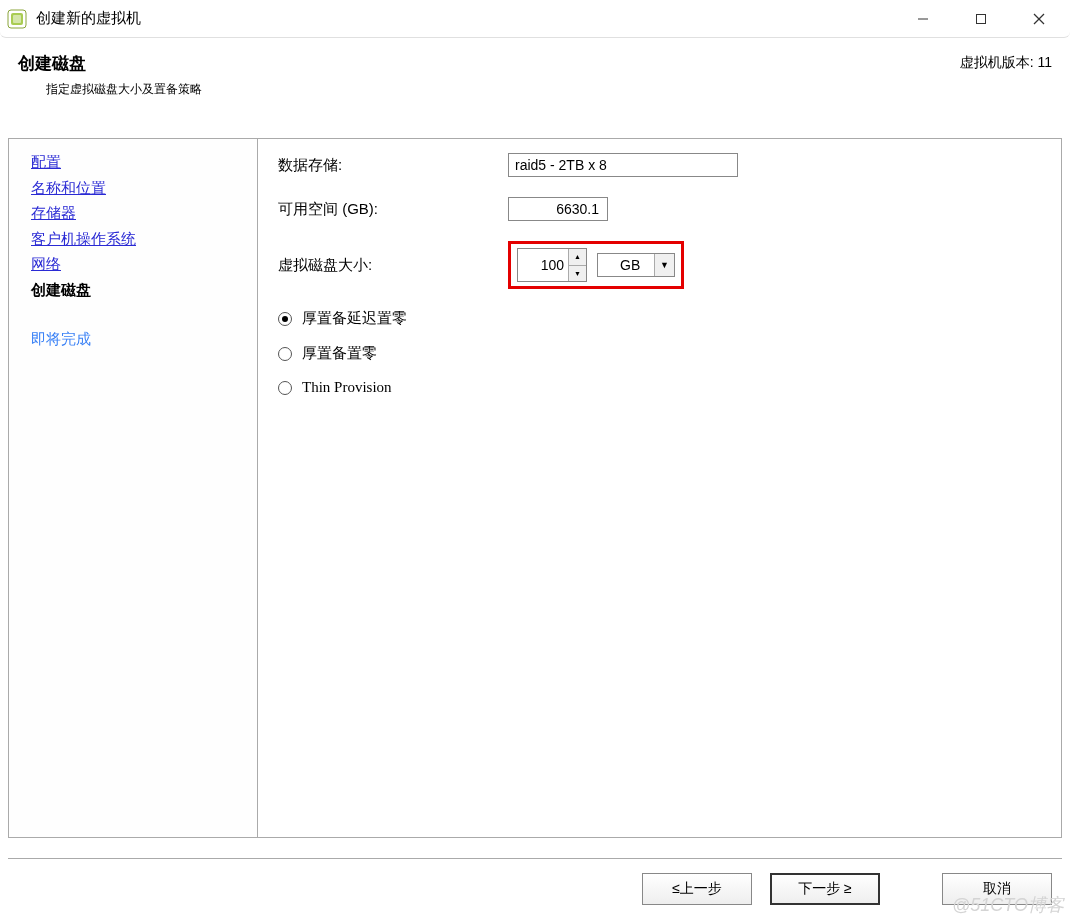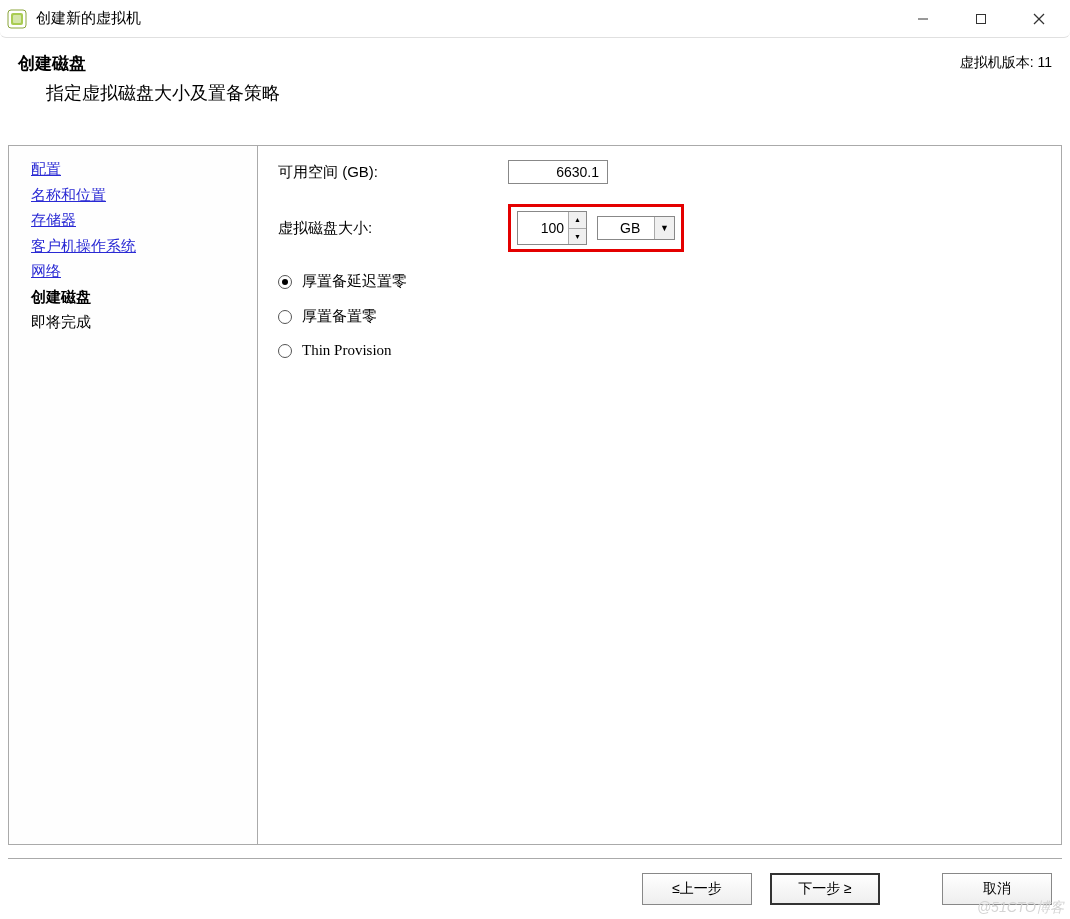--- a/index.html
+++ b/index.html
@@ -43,21 +43,21 @@
   .titlebar .win-btn svg { display:block; }
 
   
   .header {
     padding: 14px 18px 10px 18px;
     display:flex;
     align-items:flex-start;
   }
   .header-left { flex:1; }
   .header-title { font-weight:bold; font-size:17px; }
-  .header-subtitle { font-size:18px; padding: 6px 0 0 28px; }
+  .header-subtitle { font-size:12px; padding: 6px 0 0 28px; }
   .header-version { font-size:14px; padding-top:2px; }
 
   
   .body-wrap {
     display:flex;
     border-top: 1px solid #aaa;
     height: 700px;
     margin: 30px 8px 0 8px;
   }
   .sidebar {
@@ -77,21 +77,22 @@
   .sidebar a.link {
     color: #2a2ad4;
     text-decoration: underline;
     cursor:pointer;
   }
   .sidebar .current {
     color:#000;
     font-weight:bold;
   }
   .sidebar .pending {
-    color:#000000;
+    color:#3b82f6;
+    margin-top:24px;
   }
 
   .main-pane {
     flex:1;
     border-bottom:1px solid #aaa;
     border-right:1px solid #aaa;
     padding: 14px 20px 0 20px;
     font-size:15px;
   }
   .form-row {
@@ -234,21 +235,21 @@
     position:absolute;
     left:8px; right:8px;
     bottom: 60px;
     border-top:1px solid #aaa;
   }
 
   .watermark {
     position:absolute;
     right:6px; bottom:2px;
     color:#d4d4d4;
-    font-size:14px;
+    font-size:18px;
     font-style:italic;
     pointer-events:none;
   }
 </style>
 </head>
 <body>
 
 <div class="titlebar">
   <span class="app-icon">
     <svg width="20" height="20" viewBox="0 0 20 20">
@@ -292,20 +293,24 @@
     <a class="link">名称和位置</a>
     <a class="link">存储器</a>
     <a class="link">客户机操作系统</a>
     <a class="link">网络</a>
     <span class="step current">创建磁盘</span>
     <span class="step pending">即将完成</span>
   </div>
 
   <div class="main-pane">
 
+    <div class="form-row">
+      <div class="form-label">数据存储:</div>
+      <div class="ro-field ro-datastore">raid5 - 2TB x 8</div>
+    </div>
 
     <div class="form-row">
       <div class="form-label">可用空间 (GB):</div>
       <div class="ro-field ro-freespace">6630.1</div>
     </div>
 
     <div class="form-row highlight-row">
       <div class="form-label">虚拟磁盘大小:</div>
       <div class="highlight-box">
         <div class="spinner">

